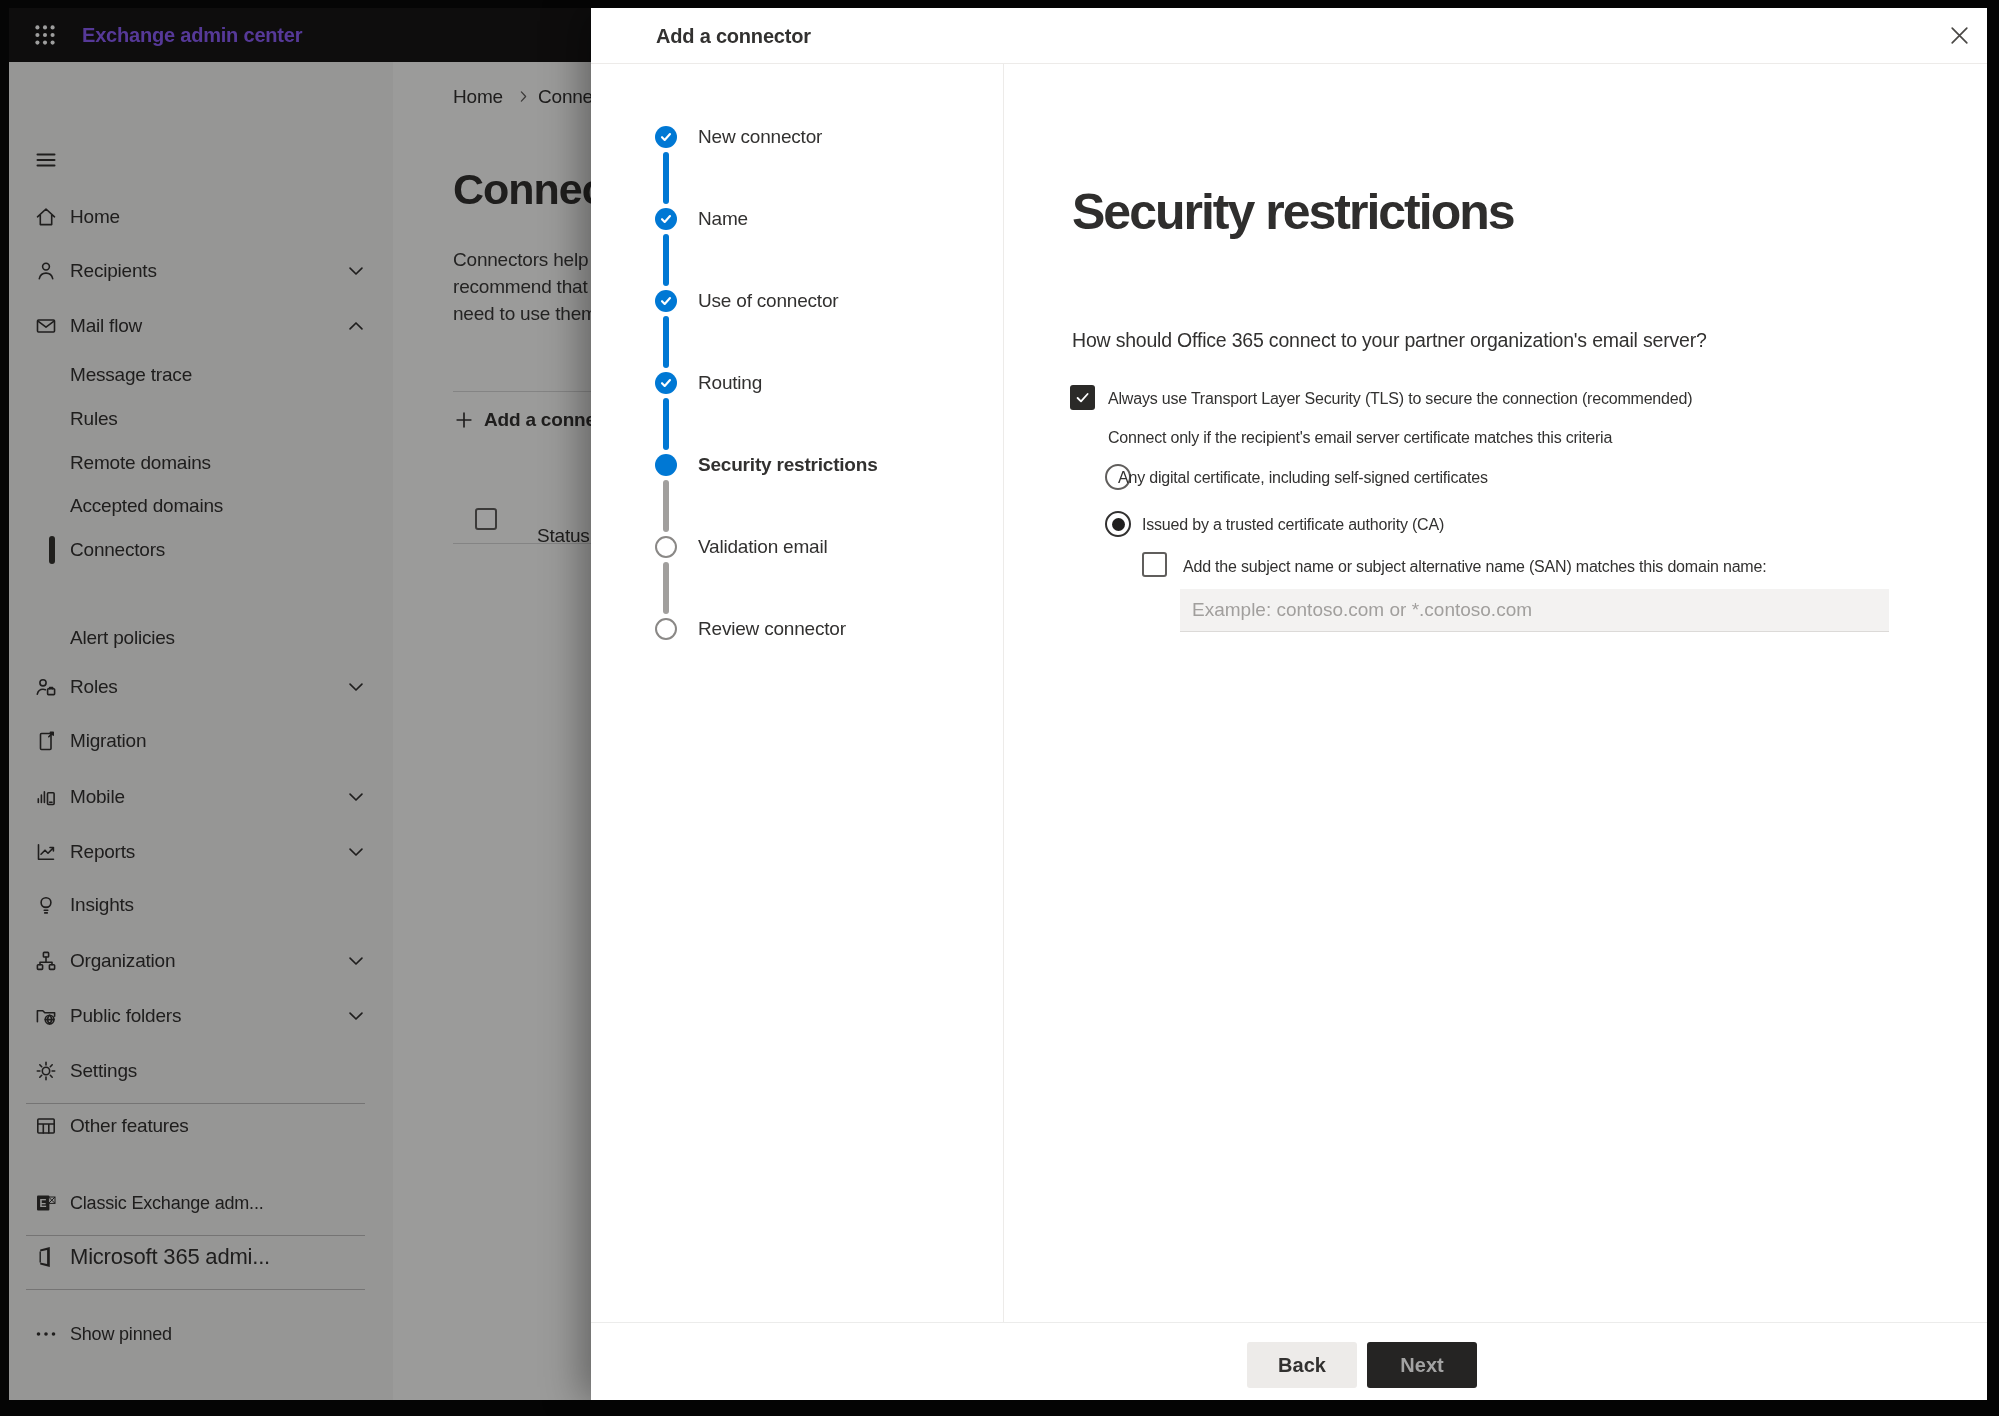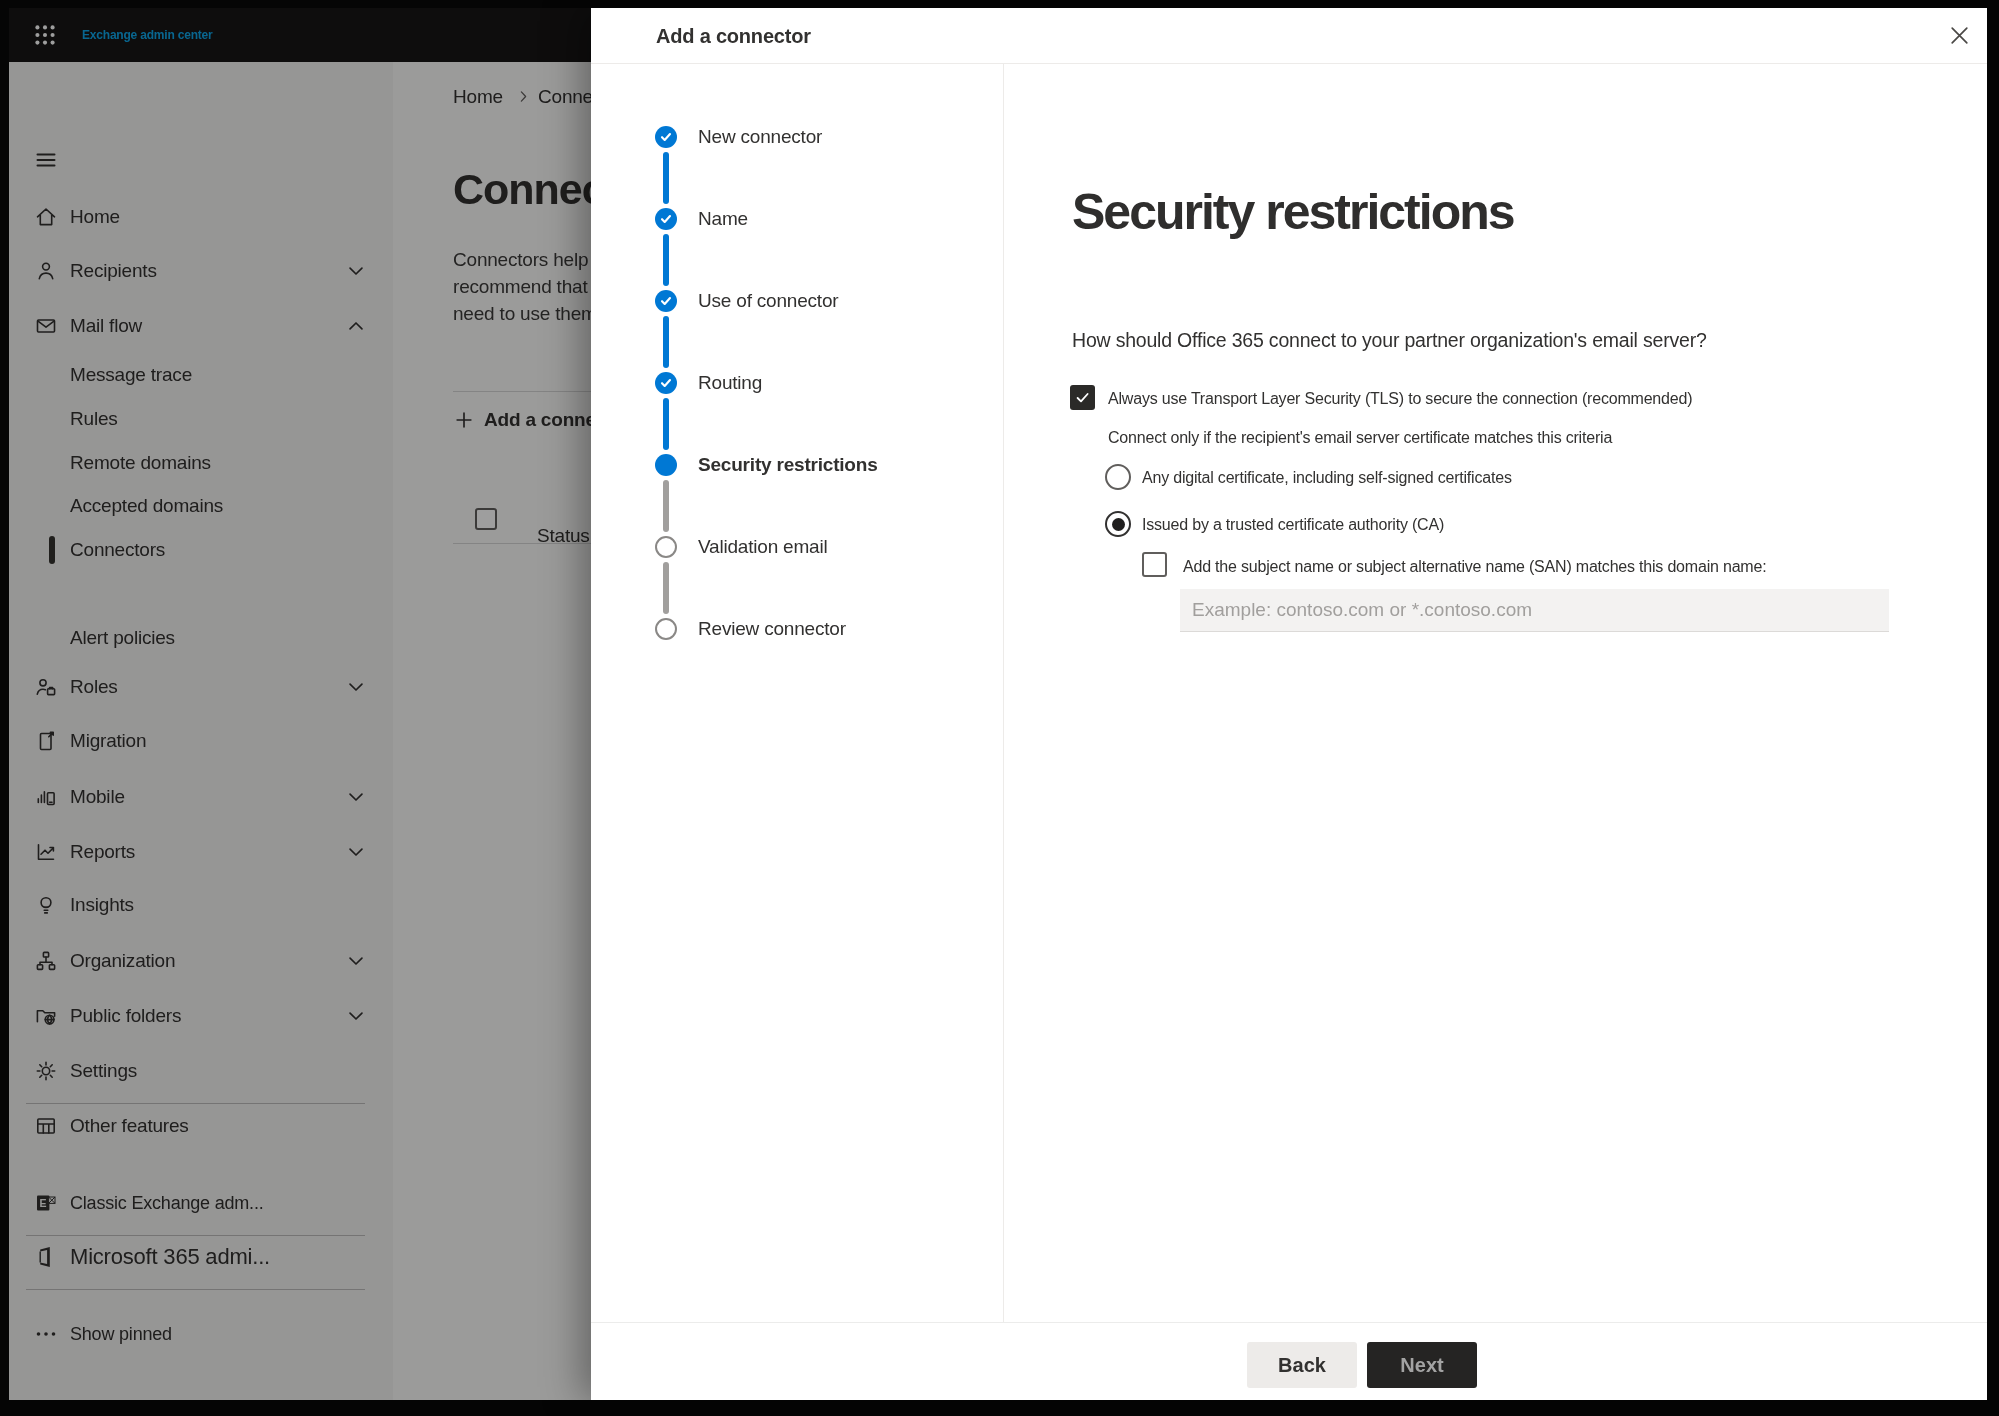--- a/index.html
+++ b/index.html
@@ -3,21 +3,21 @@
 <meta charset="utf-8">
 <style>
   html,body{margin:0;padding:0;background:#000;}
   *{box-sizing:border-box;}
   body{font-family:"Liberation Sans","DejaVu Sans",sans-serif;color:#323130;letter-spacing:-0.2px;}
   .stage{position:relative;width:1999px;height:1416px;background:#050505;overflow:hidden;}
   .abs{position:absolute;}
   
   .topbar{left:9px;top:8px;width:1978px;height:54px;background:#171615;z-index:1;}
   .waffle-btn{left:13px;top:14px;width:46px;height:26px;display:flex;align-items:center;justify-content:center;color:#fff;cursor:pointer;}
-  .app-title{left:73px;top:14px;height:26px;line-height:26px;color:#0ea5e9;font-size:12px;font-weight:600;white-space:nowrap;}
+  .app-title{left:73px;top:14px;height:26px;line-height:26px;color:#8b5cf6;font-size:20px;font-weight:600;white-space:nowrap;}
   
   .sidebar{left:9px;top:62px;width:384px;height:1338px;background:#f3f2f1;z-index:1;}
   .hamburger{left:15px;top:76px;width:44px;height:44px;display:flex;align-items:center;justify-content:center;color:#323130;cursor:pointer;}
   .nav-item{left:0;width:384px;height:44px;display:flex;align-items:center;cursor:pointer;}
   .nav-item .icon{position:absolute;left:17px;width:40px;height:40px;top:2px;display:flex;align-items:center;justify-content:center;color:#323130;}
   .nav-item .lbl{position:absolute;left:61px;top:0;height:44px;line-height:44px;font-size:19px;color:#323130;white-space:nowrap;}
   .nav-item .chev{position:absolute;left:336px;top:11px;width:22px;height:22px;color:#323130;}
   .sel-bar{left:40px;width:6px;height:28px;background:#35332f;border-radius:3px;}
   .side-div{left:17px;width:339px;height:1px;background:rgba(50,49,48,0.28);}
   
@@ -403,21 +403,21 @@
           <svg width="17" height="17" viewBox="0 0 17 17">
             <path d="M3.6 9l3.4 3.4L13.6 5" stroke="#fff" stroke-width="1.8" fill="none" stroke-linecap="round" stroke-linejoin="round"></path>
           </svg>
         </span>
     </div>
     <div class="abs opt-lbl" style="left:517px;top:378px">Always use Transport Layer Security (TLS) to secure the connection (recommended)</div>
 
     <div class="abs opt-lbl" style="left:517px;top:417px">Connect only if the recipient's email server certificate matches this criteria</div>
 
     <div class="abs radio" style="left:514px;top:456px"></div>
-    <div class="abs opt-lbl" style="left:551px;top:457px">Any digital certificate, including self-signed certificates</div>
+    <div class="abs opt-lbl" style="left:527px;top:457px">Any digital certificate, including self-signed certificates</div>
 
     <div class="abs radio radio-sel" style="left:514px;top:503px"></div>
     <div class="abs opt-lbl" style="left:551px;top:504px">Issued by a trusted certificate authority (CA)</div>
 
     <div class="abs cbx-empty"></div>
     <div class="abs opt-lbl" style="left:592px;top:546px">Add the subject name or subject alternative name (SAN) matches this domain name:</div>
 
     <input class="abs domain-input" type="text" placeholder="Example: contoso.com or *.contoso.com" style="">
 
     <div class="abs foot-div"></div>

